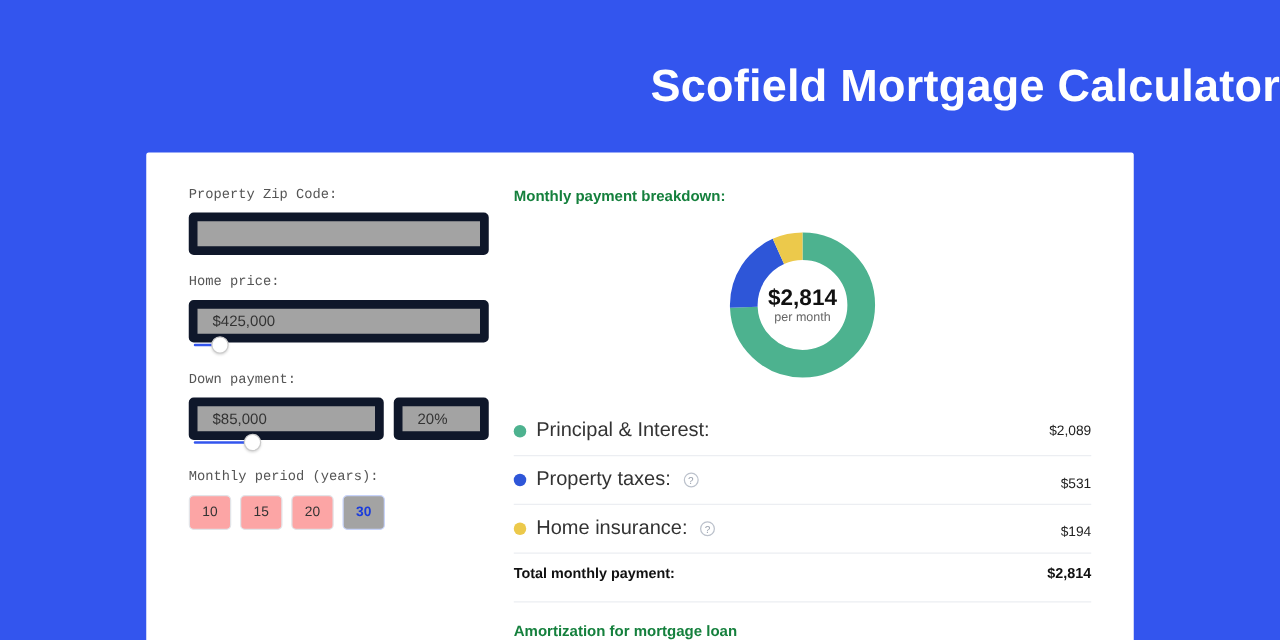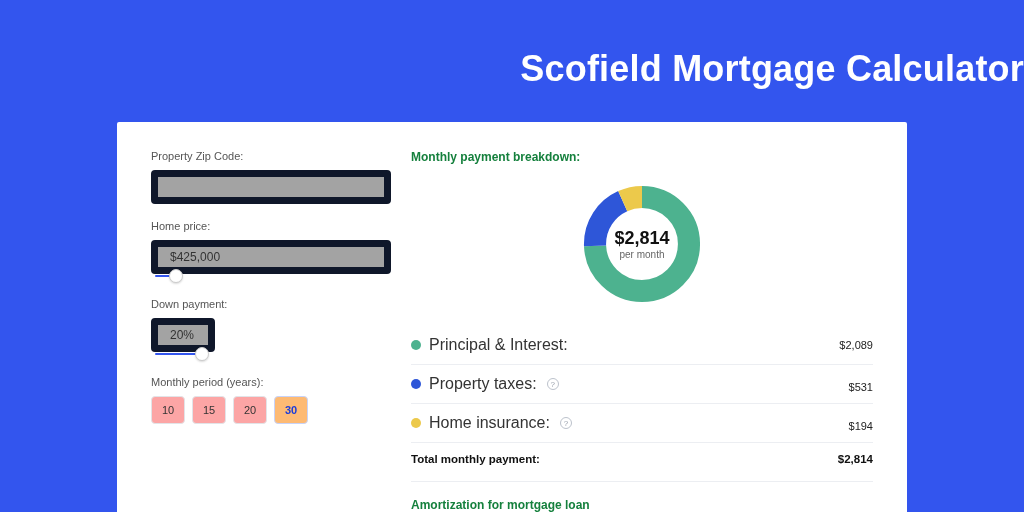--- a/index.html
+++ b/index.html
@@ -22,35 +22,36 @@
     display: flex;
     gap: 20px;
   }
   .left-col { width: 240px; flex: 0 0 240px; }
   .right-col { flex: 1; }
   .field-label {
     font-size: 11px;
     color: #555;
     margin-bottom: 8px;
     display: block;
+    font-family: Liberation Mono, monospace;
   }
   .field-group { margin-bottom: 16px; }
   .input {
     width: 100%;
     height: 34px;
     border: 7px solid #0f172a;
     border-radius: 4px;
     padding: 0 12px;
     font-size: 12px;
     color: #333;
     background: #a3a3a3;
   }
   .input-row { display: flex; gap: 8px; }
   .input-row .input.wide { flex: 1; }
-  .input-row .input.narrow { width: 64px; }
+  .input-row .input.narrow { width: 76px; }
   .slider-wrap {
     position: relative;
     height: 10px;
     margin-top: -2px;
     margin-left: 4px;
     margin-right: 4px;
   }
   .slider-track {
     position: absolute;
     top: 3px;
@@ -78,21 +79,21 @@
     border-radius: 4px;
     background: #fca5a5;
     font-size: 11px;
     color: #333;
     display: flex;
     align-items: center;
     justify-content: center;
     cursor: pointer;
   }
   .period-btn.active {
-    background: #fdba74;
+    background: #a3a3a3;
     border-color: #c7d3f9;
     color: #1a3cdc;
     font-weight: 600;
   }
   .section-title {
     font-size: 12px;
     font-weight: 700;
     color: #15803d;
     margin-bottom: 14px;
   }
@@ -174,20 +175,21 @@
       <input class="input" type="text" value="$425,000" style="">
       <div class="slider-wrap">
         <div class="slider-track" id="hp-track" style="width: 9%;"></div>
         <div class="slider-thumb" id="hp-thumb" style="left: 9%;"></div>
       </div>
     </div>
 
     <div class="field-group">
       <label class="field-label">Down payment:</label>
       <div class="input-row">
+        <input class="input wide" type="text" value="$85,000" style="">
         <input class="input narrow" type="text" value="20%" style="">
       </div>
       <div class="slider-wrap" style="width:156px">
         <div class="slider-track" id="dp-track" style="width: 30%;"></div>
         <div class="slider-thumb" id="dp-thumb" style="left: 30%;"></div>
       </div>
     </div>
 
 
     <div class="field-group">

